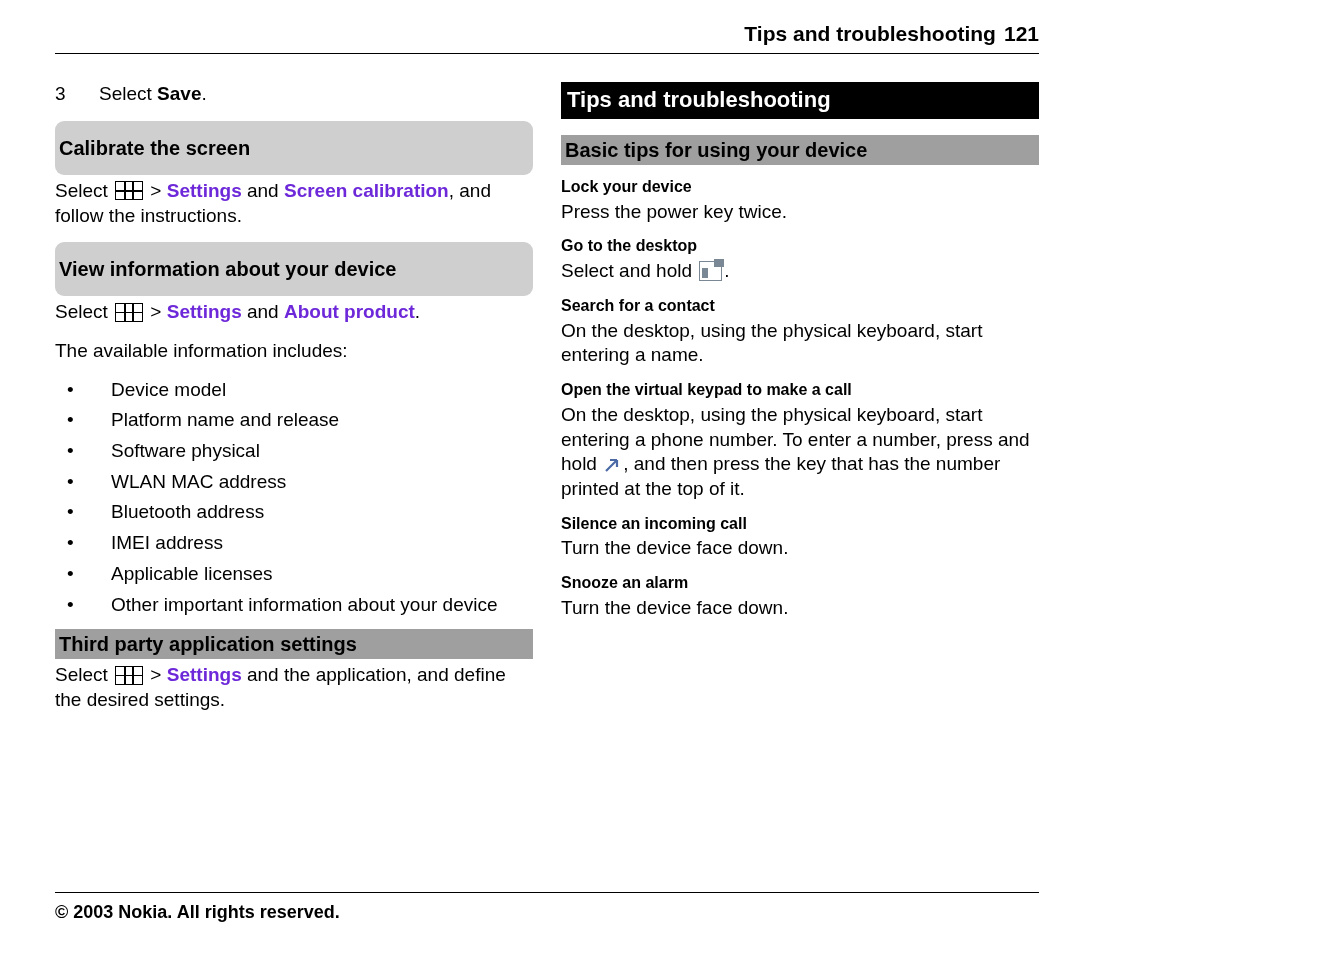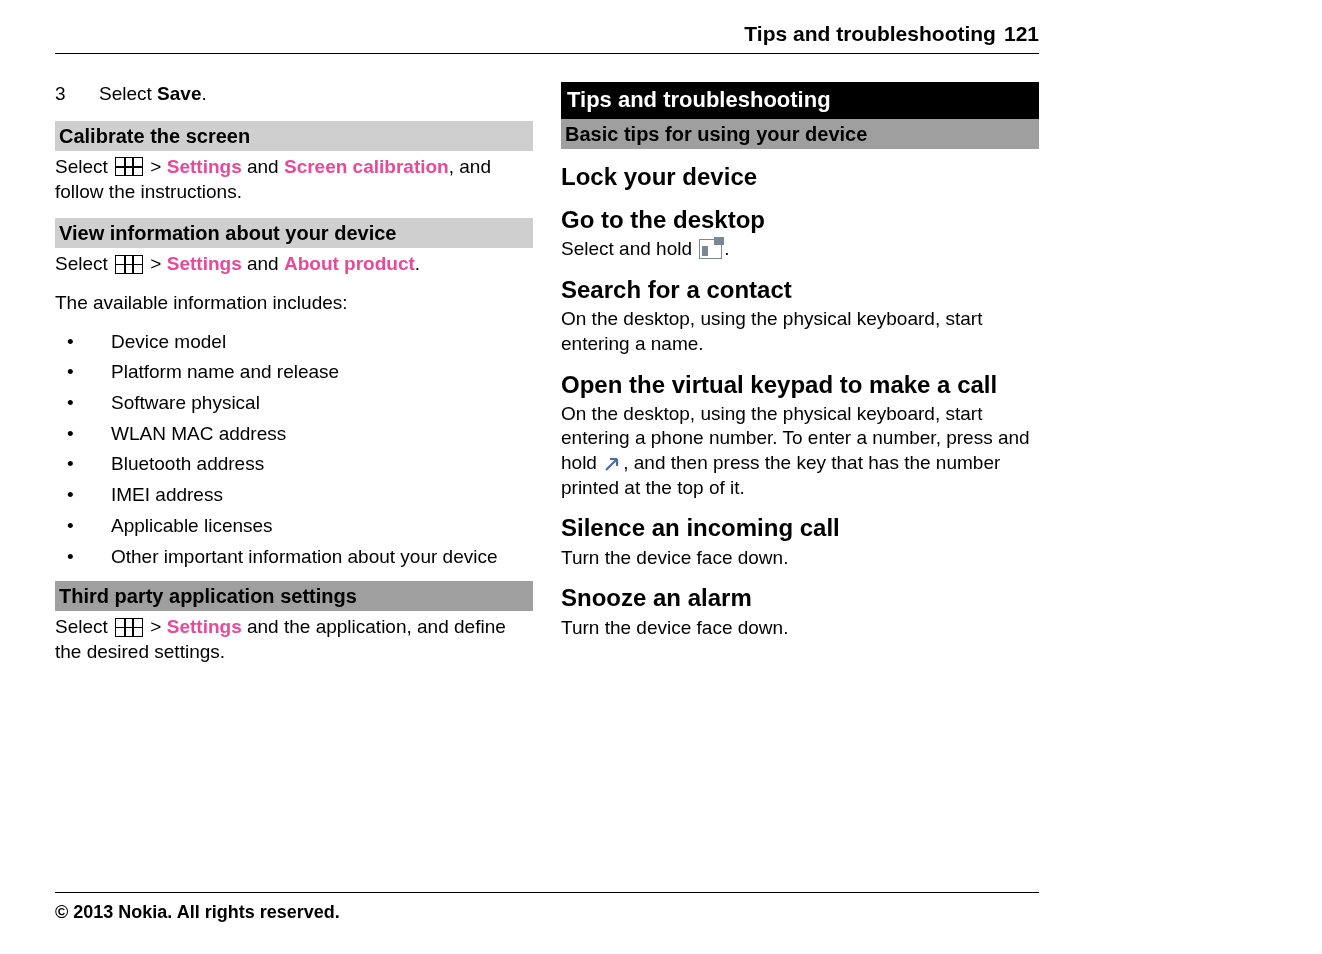--- a/index.html
+++ b/index.html
@@ -42,23 +42,24 @@
     align-items: baseline;
     margin-bottom: 14px;
   }
   .step-num {
     width: 44px;
     flex: 0 0 44px;
   }
   .gray-heading {
     background: #cfcfcf;
     font-weight: bold;
-    padding: 2px 4px;
+    padding: 14px 4px;
     margin-top: 12px;
     font-size: 20px;
+    border-radius: 9px;
   }
   .dark-gray-heading {
     background: #9f9f9f;
     font-weight: bold;
     padding: 2px 4px;
     font-size: 20px;
   }
   .black-heading {
     background: #000;
     color: #fff;
@@ -66,41 +67,41 @@
     padding: 4px 6px;
     font-size: 22px;
   }
   .para {
     margin: 4px 0 14px 0;
   }
   .para-tight {
     margin: 2px 0 10px 0;
   }
   .bold { font-weight: bold; }
-  .link-bold { font-weight: bold; color: #ec4899; }
+  .link-bold { font-weight: bold; color: #6d28d9; }
   ul.bullets {
     list-style: none;
     padding: 0;
     margin: 8px 0 12px 0;
   }
   ul.bullets li {
     display: flex;
     align-items: baseline;
     margin-bottom: 6px;
   }
   ul.bullets li .dot {
     width: 44px;
     flex: 0 0 44px;
     text-align: left;
     padding-left: 12px;
   }
   .sub-bold {
     font-weight: bold;
     margin-top: 12px;
-    font-size: 24px;
+    font-size: 16px;
   }
   
   .icon-box {
     display: inline-block;
     vertical-align: middle;
     border: 1.5px solid #000;
     width: 28px;
     height: 19px;
     position: relative;
     margin: 0 2px;
@@ -242,23 +243,24 @@
       <div class="dark-gray-heading">Third party application settings</div>
       <div class="para">
         <span>Select </span><span class="icon-box grid-icon"></span><span> &gt; </span><span class="link-bold">Settings</span><span> and the application, and define the desired settings.</span>
       </div>
 
     </div>
 
     <div class="col">
 
       <div class="black-heading">Tips and troubleshooting</div>
-      <div class="dark-gray-heading" style="margin-top:0">Basic tips for using your device</div>
+      <div class="dark-gray-heading" style="margin-top:16px">Basic tips for using your device</div>
 
       <div class="sub-bold">Lock your device</div>
+      <div class="para-tight">Press the power key twice.</div>
 
       <div class="sub-bold">Go to the desktop</div>
       <div class="para-tight">
         <span>Select and hold </span><span class="task-icon"></span><span>.</span>
       </div>
 
       <div class="sub-bold">Search for a contact</div>
       <div class="para-tight">On the desktop, using the physical keyboard, start entering a name.</div>
 
       <div class="sub-bold">Open the virtual keypad to make a call</div>
@@ -270,14 +272,14 @@
 
       <div class="sub-bold">Silence an incoming call</div>
       <div class="para-tight">Turn the device face down.</div>
 
       <div class="sub-bold">Snooze an alarm</div>
       <div class="para-tight">Turn the device face down.</div>
 
     </div>
   </div>
 
-  <div class="footer">© 2013 Nokia. All rights reserved.</div>
+  <div class="footer">© 2003 Nokia. All rights reserved.</div>
 </div>
 
 </body></html>

